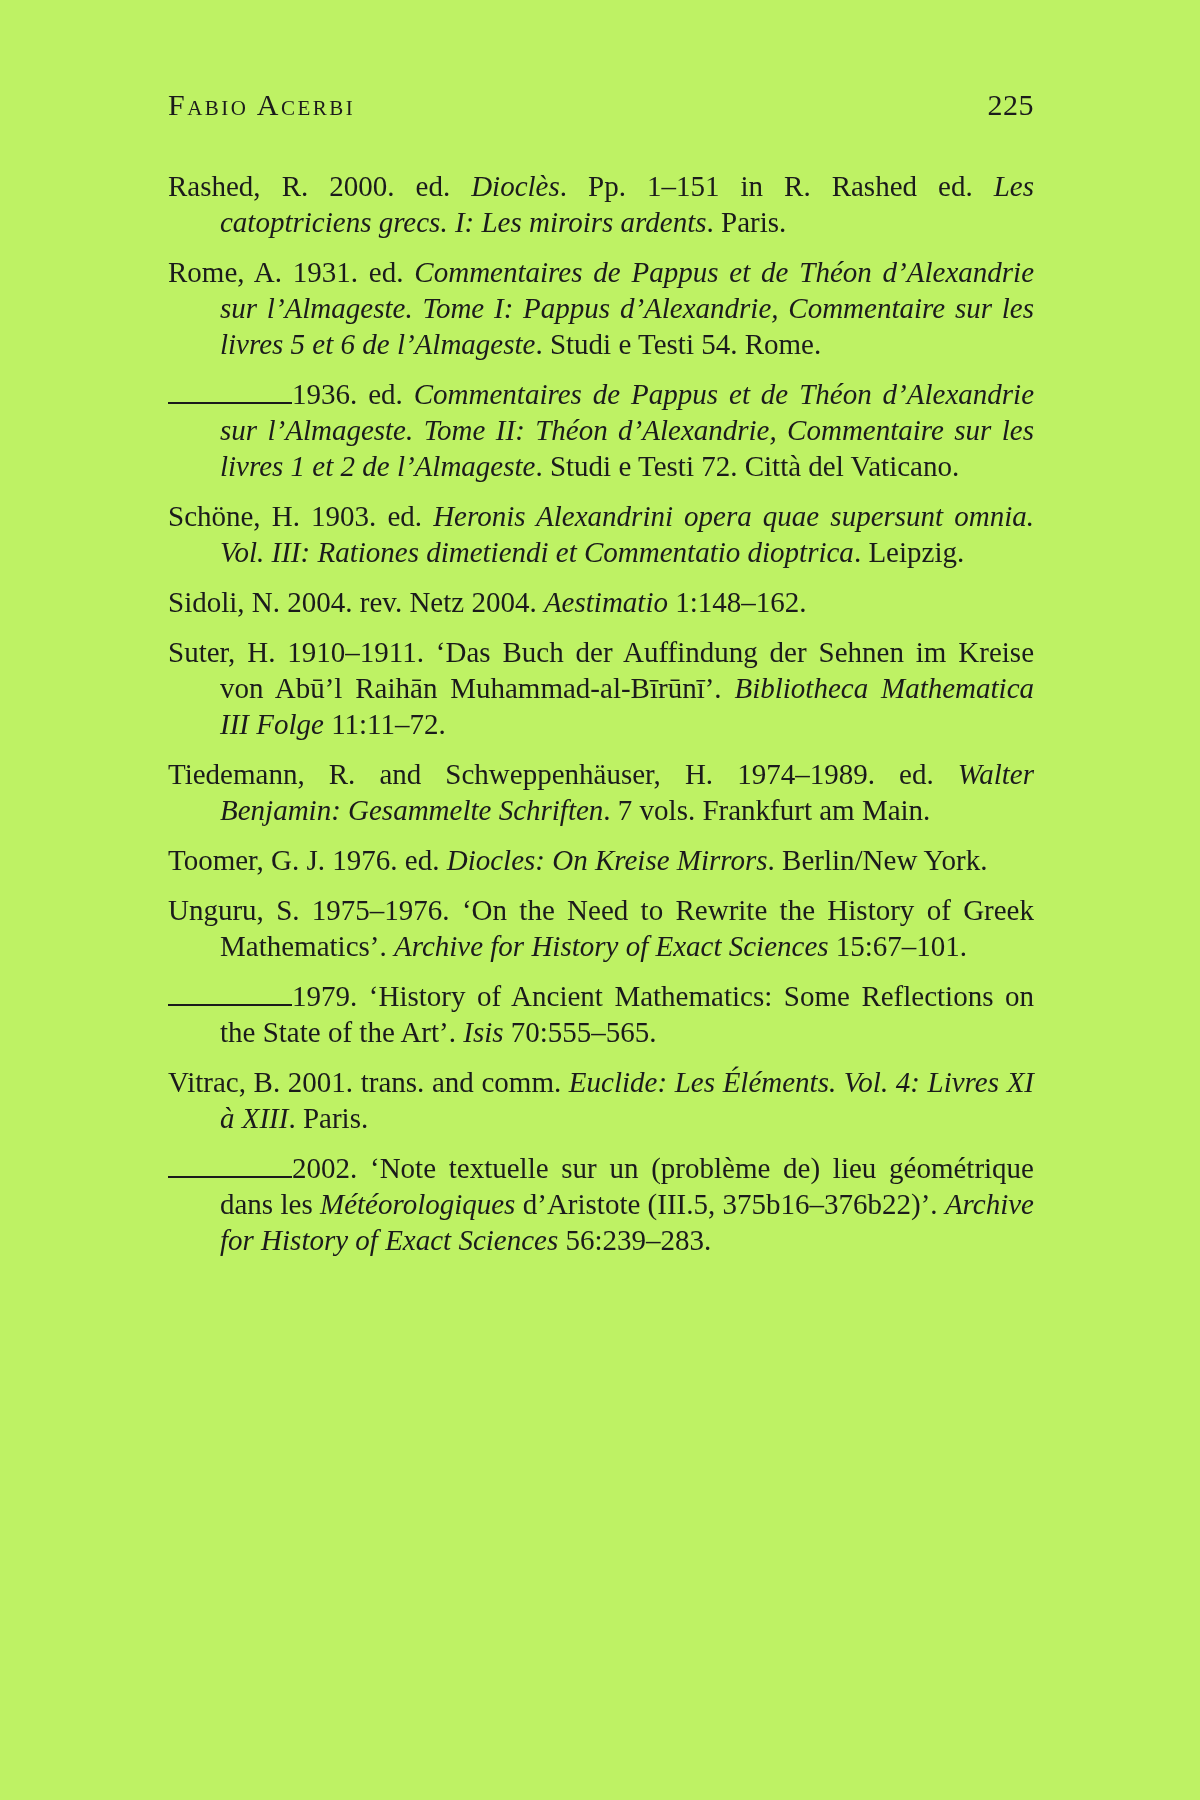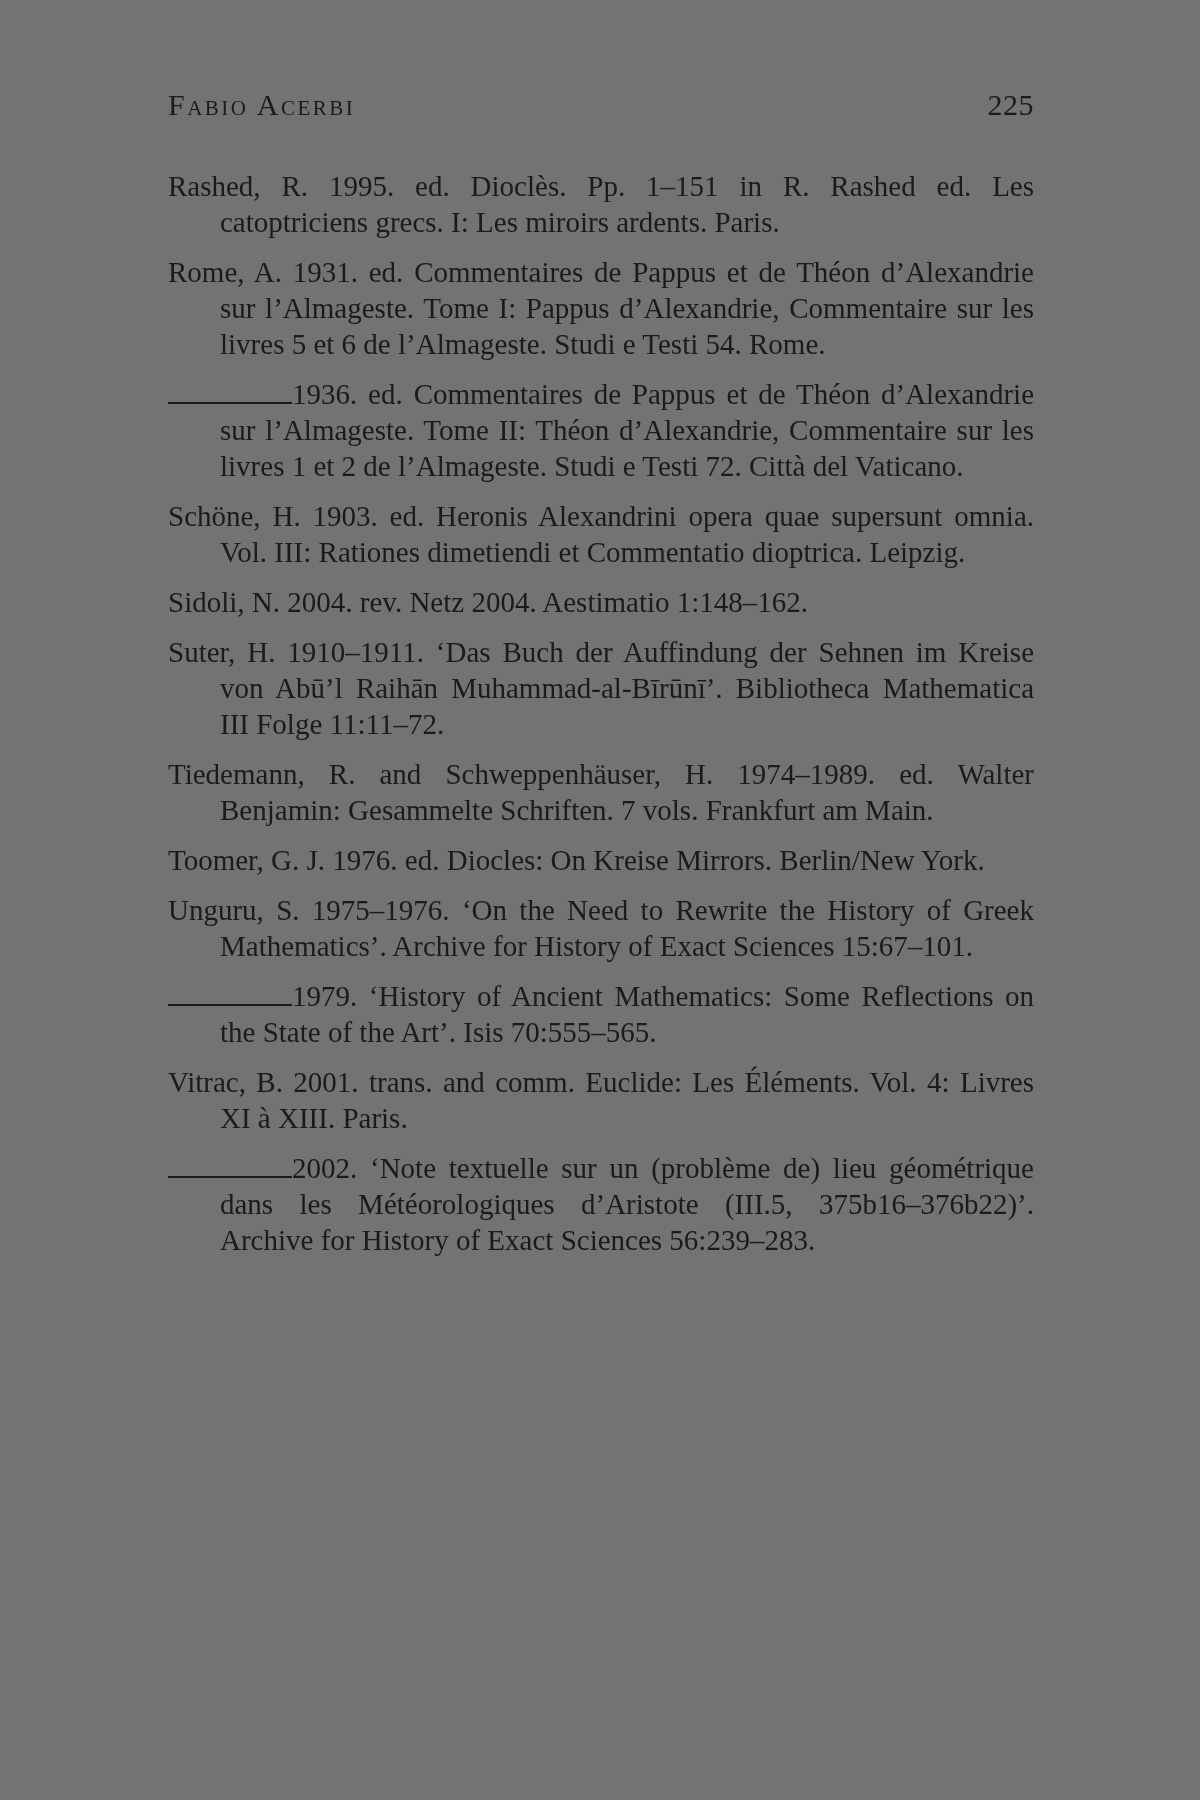--- a/index.html
+++ b/index.html
@@ -3,21 +3,21 @@
 <meta charset="utf-8">
 <style>
   html, body {
     margin: 0;
     padding: 0;
   }
   .page {
     position: relative;
     width: 1200px;
     height: 1800px;
-    background: #737373;
+    background: #bef264;
     overflow: hidden;
     font-family: "Liberation Serif", "DejaVu Serif", serif;
     color: #1b1b1b;
   }
   .content {
     position: absolute;
     left: 168px;
     top: 88px;
     width: 866px;
   }
@@ -37,39 +37,40 @@
   }
   .ref-list p.ref {
     font-size: 29px;
     line-height: 36px;
     margin: 0 0 14px 0;
     padding-left: 52px;
     text-indent: -52px;
     text-align: justify;
   }
   .ref .it {
+    font-style: italic;
   }
   .dash-rule {
     display: inline-block;
     width: 124px;
     height: 2px;
     background: #1b1b1b;
   }
 </style>
 </head>
 <body>
 
 <div class="page">
   <div class="content">
     <div class="header-row">
       <span class="author">Fabio Acerbi</span>
       <span class="page-number">225</span>
     </div>
     <div class="ref-list" id="ref-list">
-        <p class="ref"><span>Rashed, R. 1995. ed. </span><span class="it">Dioclès</span><span>. Pp. 1–151 in R. Rashed ed. </span><span class="it">Les catoptriciens grecs. I: Les miroirs ardents</span><span>. Paris.</span></p>
+        <p class="ref"><span>Rashed, R. 2000. ed. </span><span class="it">Dioclès</span><span>. Pp. 1–151 in R. Rashed ed. </span><span class="it">Les catoptriciens grecs. I: Les miroirs ardents</span><span>. Paris.</span></p>
         <p class="ref"><span>Rome, A. 1931. ed. </span><span class="it">Commentaires de Pappus et de Théon d’Alexandrie sur l’Almageste. Tome I: Pappus d’Alexandrie, Commentaire sur les livres 5 et 6 de l’Almageste</span><span>. Studi e Testi 54. Rome.</span></p>
         <p class="ref"><span class="dash-rule"></span><span>1936. ed. </span><span class="it">Commentaires de Pappus et de Théon d’Alexandrie sur l’Almageste. Tome II: Théon d’Alexandrie, Commentaire sur les livres 1 et 2 de l’Almageste</span><span>. Studi e Testi 72. Città del Vaticano.</span></p>
         <p class="ref"><span>Schöne, H. 1903. ed. </span><span class="it">Heronis Alexandrini opera quae supersunt omnia. Vol. III: Rationes dimetiendi et Commentatio dioptrica</span><span>. Leipzig.</span></p>
         <p class="ref"><span>Sidoli, N. 2004. rev. Netz 2004. </span><span class="it">Aestimatio</span><span> 1:148–162.</span></p>
         <p class="ref"><span>Suter, H. 1910–1911. ‘Das Buch der Auffindung der Sehnen im Kreise von Abū’l Raihān Muhammad-al-Bīrūnī’. </span><span class="it">Bibliotheca Mathematica III Folge</span><span> 11:11–72.</span></p>
         <p class="ref"><span>Tiedemann, R. and Schweppenhäuser, H. 1974–1989. ed. </span><span class="it">Walter Benjamin: Gesammelte Schriften</span><span>. 7 vols. Frankfurt am Main.</span></p>
         <p class="ref"><span>Toomer, G. J. 1976. ed. </span><span class="it">Diocles: On Kreise Mirrors</span><span>. Berlin/New York.</span></p>
         <p class="ref"><span>Unguru, S. 1975–1976. ‘On the Need to Rewrite the History of Greek Mathematics’. </span><span class="it">Archive for History of Exact Sciences</span><span> 15:67–101.</span></p>
         <p class="ref"><span class="dash-rule"></span><span>1979. ‘History of Ancient Mathematics: Some Reflections on the State of the Art’. </span><span class="it">Isis</span><span> 70:555–565.</span></p>
         <p class="ref"><span>Vitrac, B. 2001. trans. and comm. </span><span class="it">Euclide: Les Éléments. Vol. 4: Livres XI à XIII</span><span>. Paris.</span></p>

